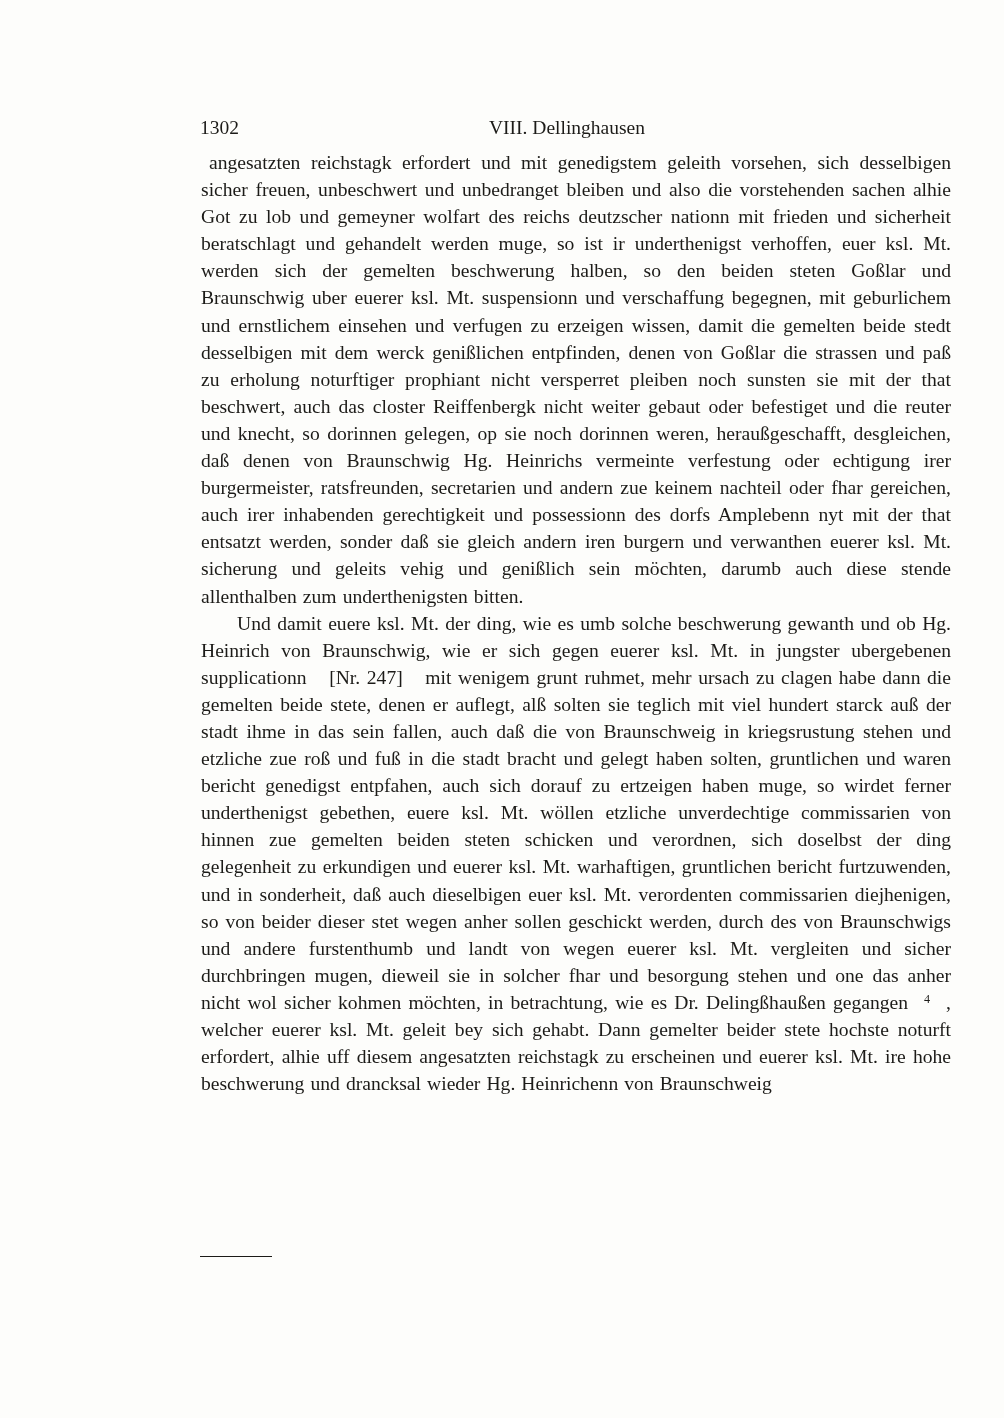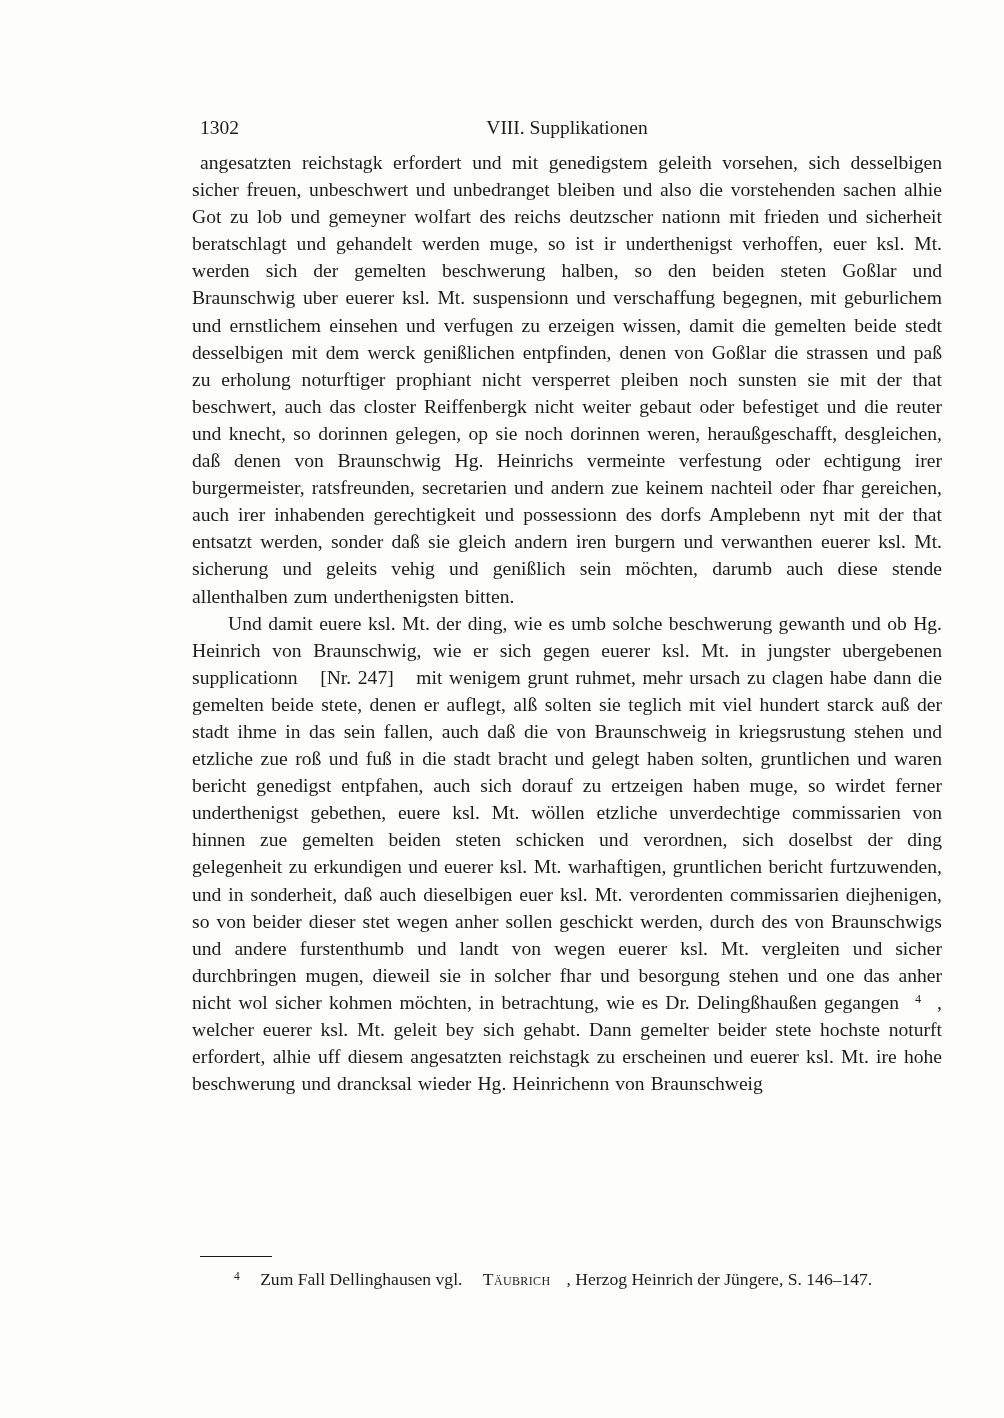--- a/index.html
+++ b/index.html
@@ -30,21 +30,21 @@
     left: 0;
     top: 0;
   }
   .running-title {
     display: block;
     text-align: center;
   }
   .text-block {
     position: absolute;
     top: 117px;
-    left: 160px;
+    left: 169px;
     width: 750px;
     font-size: 19.6px;
     line-height: 27.1px;
     text-align: justify;
     hyphens: none;
     word-spacing: 0.06em;
   }
   .para { margin: 0; }
   .para.indent { text-indent: 28px; }
   .it { }
@@ -83,26 +83,25 @@
     font-style: normal;
   }
 </style>
 </head>
 <body>
 
 <div class="page">
 
   <header class="page-header">
     <span class="page-number">1302</span>
-    <span class="running-title">VIII. Supplikationen</span>
+    <span class="running-title">VIII. Dellinghausen</span>
   </header>
 
   <main class="text-block">
     <p class="para"><span>angesatzten reichstagk erfordert und mit genedigstem geleith vorsehen, sich desselbigen sicher freuen, unbeschwert und unbedranget bleiben und also die vorstehenden sachen alhie Got zu lob und gemeyner wolfart des reichs deutzscher nationn mit frieden und sicherheit beratschlagt und gehandelt werden muge, so ist ir underthenigst verhoffen, euer ksl. Mt. werden sich der gemelten beschwerung halben, so den beiden steten Goßlar und Braunschwig uber euerer ksl. Mt. suspensionn und verschaffung begegnen, mit geburlichem und ernstlichem einsehen und verfugen zu erzeigen wissen, damit die gemelten beide stedt desselbigen mit dem werck genißlichen entpfinden, denen von Goßlar die strassen und paß zu erholung noturftiger prophiant nicht versperret pleiben noch sunsten sie mit der that beschwert, auch das closter Reiffenbergk nicht weiter gebaut oder befestiget und die reuter und knecht, so dorinnen gelegen, op sie noch dorinnen weren, heraußgeschafft, desgleichen, daß denen von Braunschwig Hg. Heinrichs vermeinte verfestung oder echtigung irer burgermeister, ratsfreunden, secretarien und andern zue keinem nachteil oder fhar gereichen, auch irer inhabenden gerechtigkeit und possessionn des dorfs Amplebenn nyt mit der that entsatzt werden, sonder daß sie gleich andern iren burgern und verwanthen euerer ksl. Mt. sicherung und geleits vehig und genißlich sein möchten, darumb auch diese stende allenthalben zum underthenigsten bitten.</span></p>
     <p class="para indent"><span>Und damit euere ksl. Mt. der ding, wie es umb solche beschwerung gewanth und ob Hg. Heinrich von Braunschwig, wie er sich gegen euerer ksl. Mt. in jungster ubergebenen supplicationn </span><span class="it">[Nr. 247]</span><span> mit wenigem grunt ruhmet, mehr ursach zu clagen habe dann die gemelten beide stete, denen er auflegt, alß solten sie teglich mit viel hundert starck auß der stadt ihme in das sein fallen, auch daß die von Braunschweig in kriegsrustung stehen und etzliche zue roß und fuß in die stadt bracht und gelegt haben solten, gruntlichen und waren bericht genedigst entpfahen, auch sich dorauf zu ertzeigen haben muge, so wirdet ferner underthenigst gebethen, euere ksl. Mt. wöllen etzliche unverdechtige commissarien von hinnen zue gemelten beiden steten schicken und verordnen, sich doselbst der ding gelegenheit zu erkundigen und euerer ksl. Mt. warhaftigen, gruntlichen bericht furtzuwenden, und in sonderheit, daß auch dieselbigen euer ksl. Mt. verordenten commissarien diejhenigen, so von beider dieser stet wegen anher sollen geschickt werden, durch des von Braunschwigs und andere furstenthumb und landt von wegen euerer ksl. Mt. vergleiten und sicher durchbringen mugen, dieweil sie in solcher fhar und besorgung stehen und one das anher nicht wol sicher kohmen möchten, in betrachtung, wie es Dr. Delingßhaußen gegangen</span><sup class="fn-ref">4</sup><span>, welcher euerer ksl. Mt. geleit bey sich gehabt. Dann gemelter beider stete hochste noturft erfordert, alhie uff diesem angesatzten reichstagk zu erscheinen und euerer ksl. Mt. ire hohe beschwerung und drancksal wieder Hg. Heinrichenn von Braunschweig</span></p>
   </main>
 
   <footer class="footnote-area">
     <div class="footnote-rule"></div>
-    <p class="footnote"><sup class="fn-marker">4</sup> <span class="it">Zum Fall Dellinghausen vgl. </span><span class="sc">Täubrich</span><span class="it">, Herzog Heinrich der Jüngere, S. 146–147.</span></p>
   </footer>
 
 </div>
 
 </body></html>

